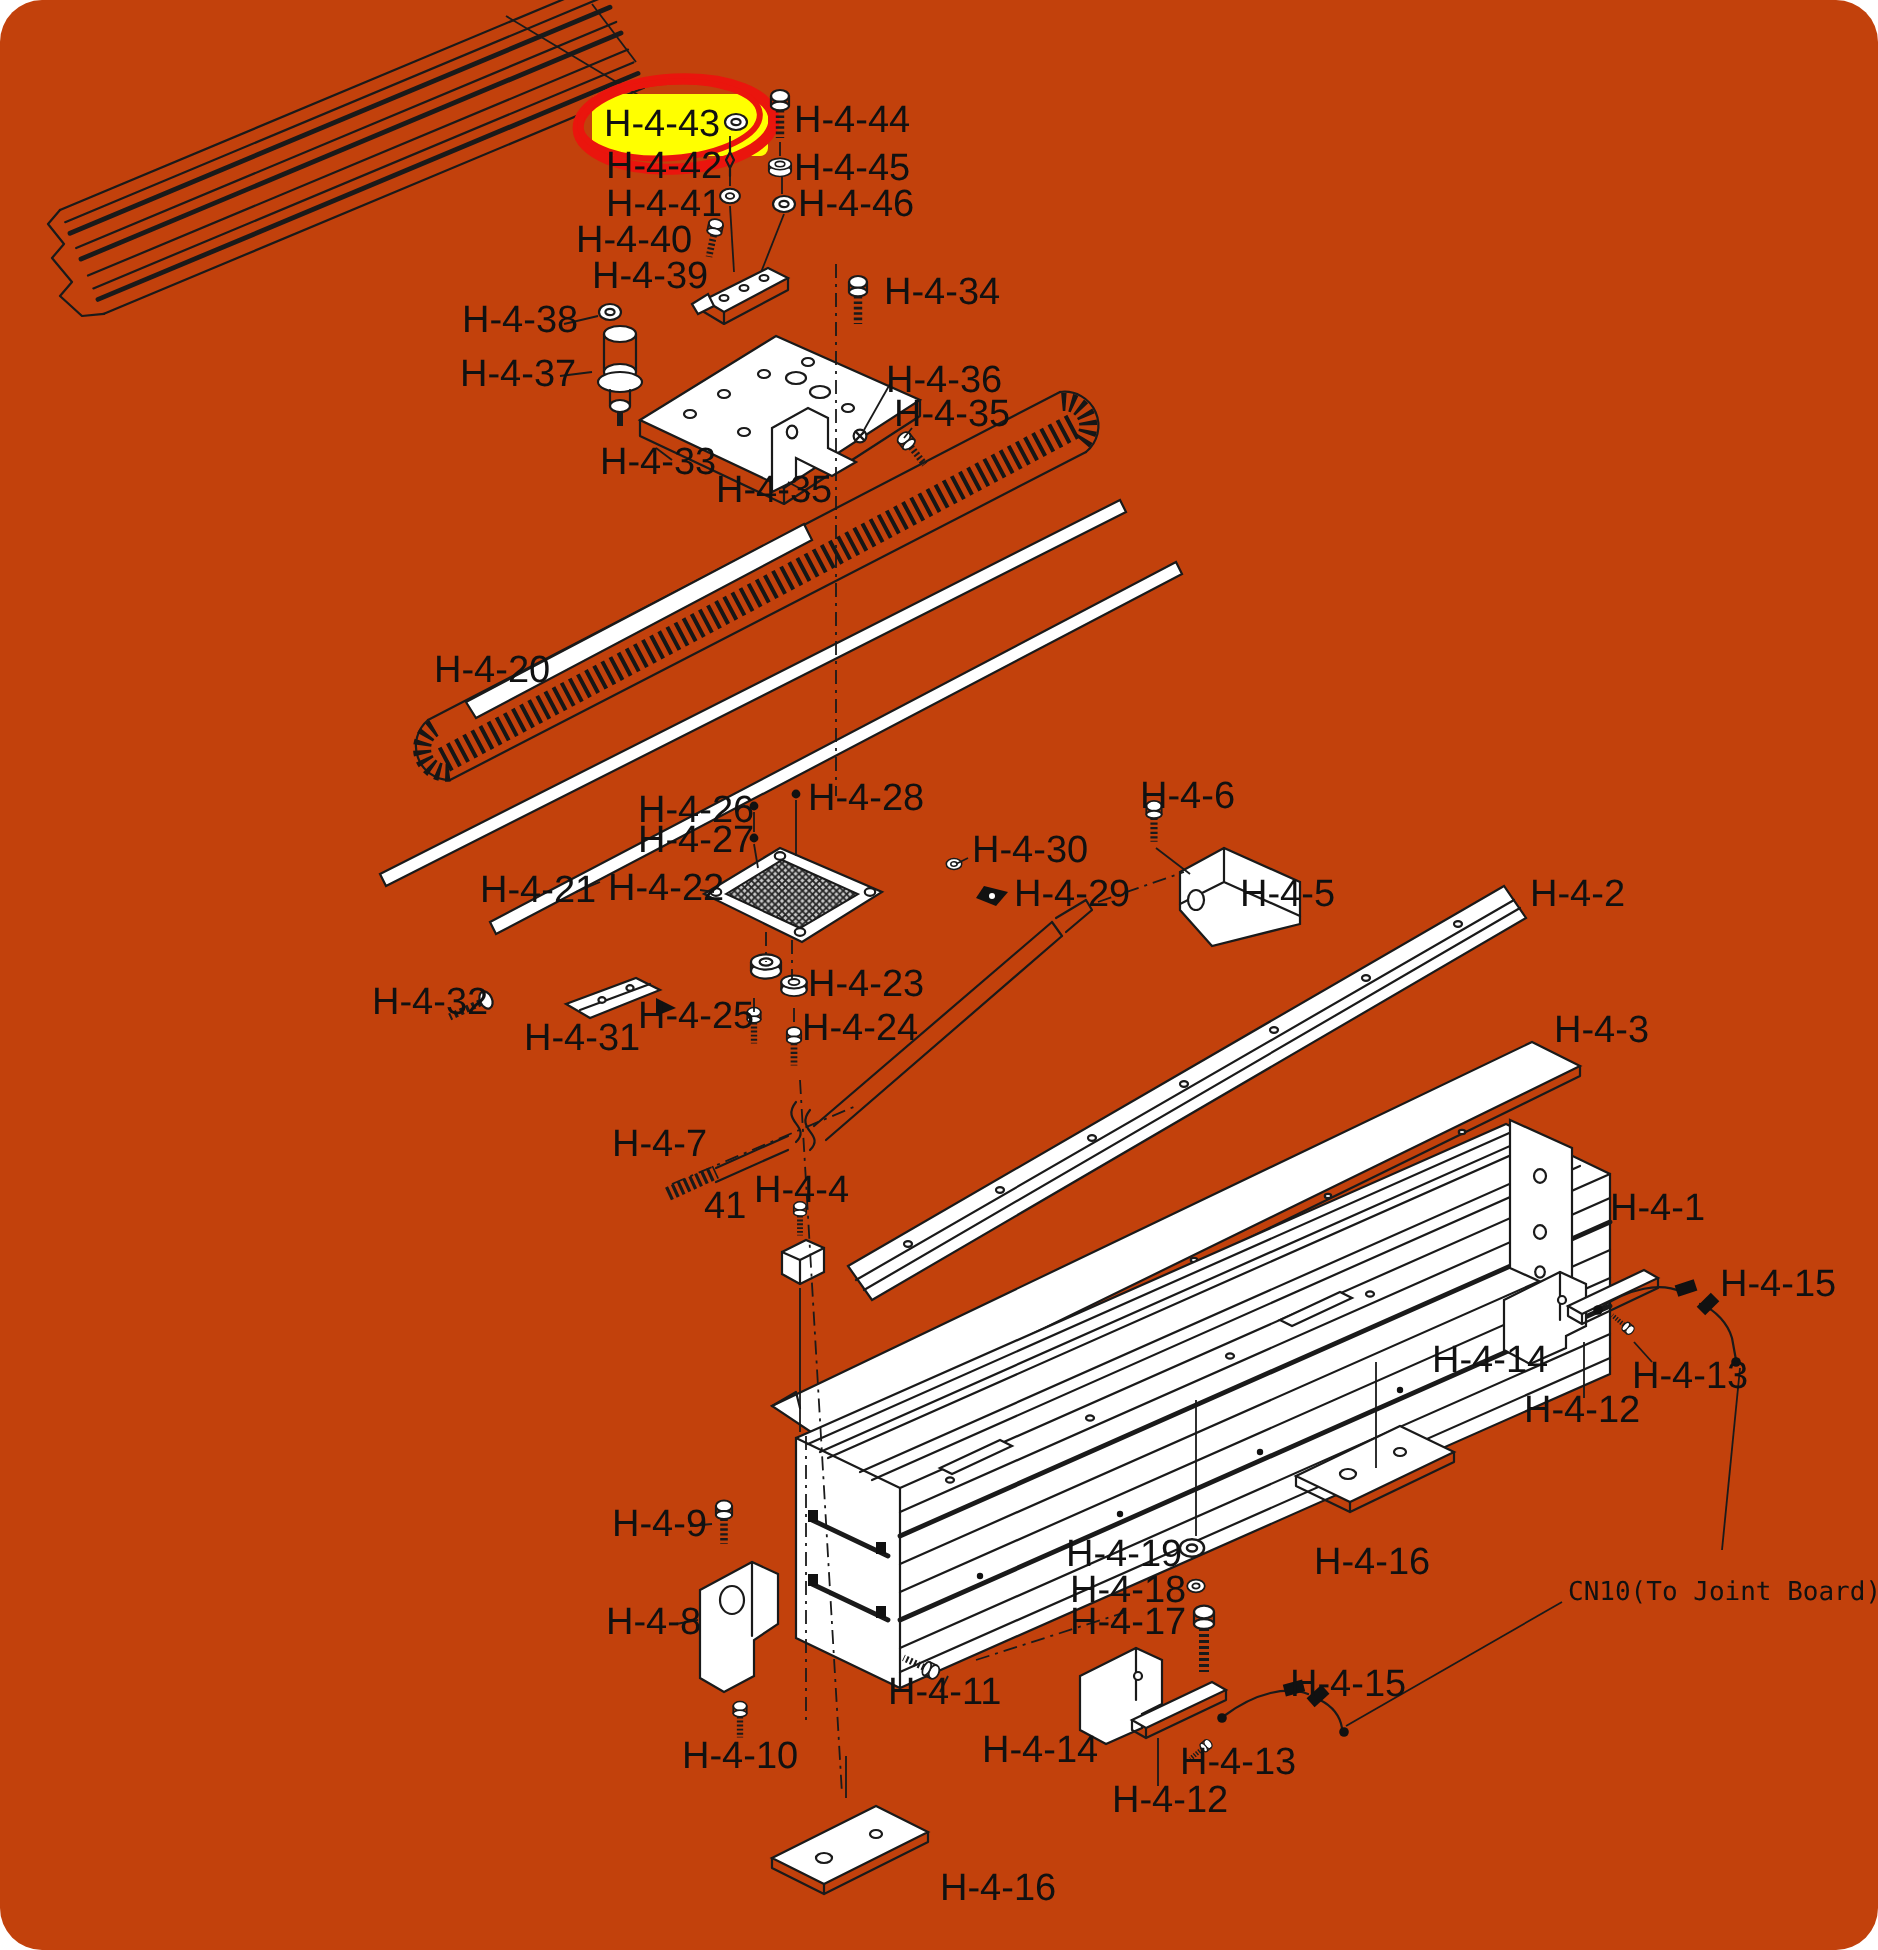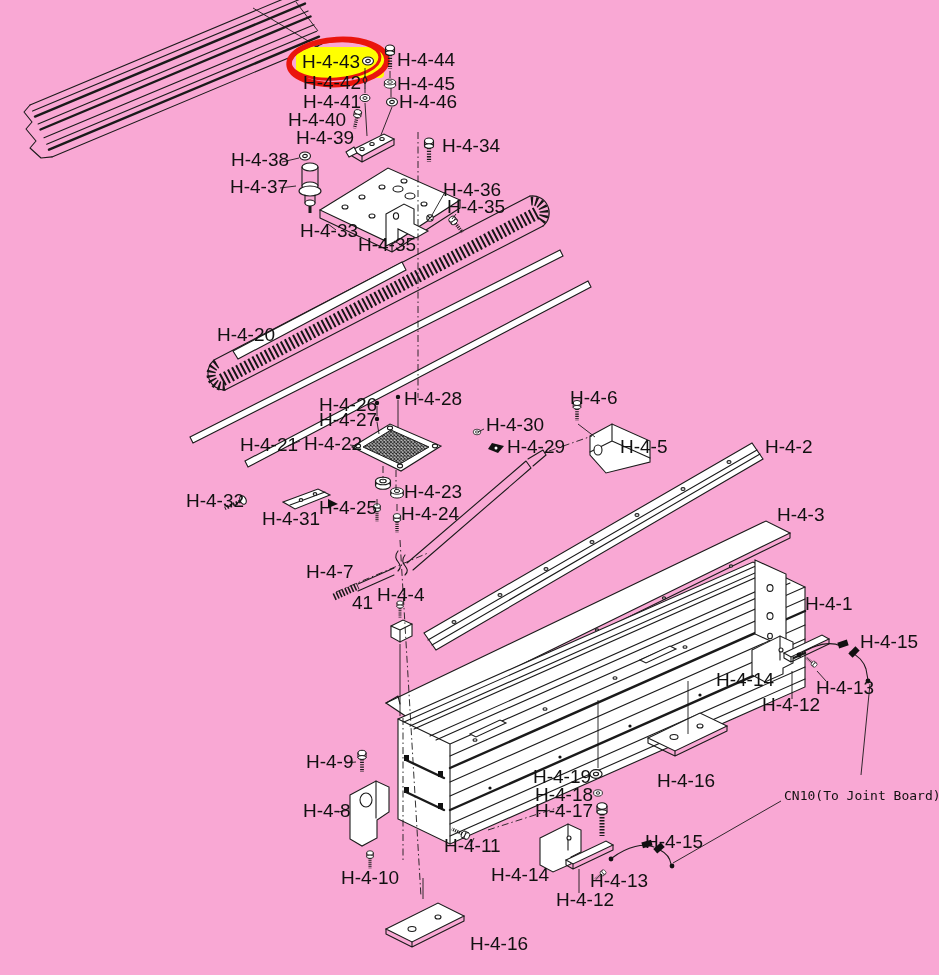--- a/index.html
+++ b/index.html
@@ -1,17 +1,17 @@
 <!DOCTYPE html>
 <html><head>
 <meta charset="utf-8">
 <style>
   html,body{margin:0;padding:0;background:#fff;}
-  .page{position:relative;width:939px;height:975px;background:#f9a8d4;overflow:hidden;
-        font-family:"Liberation Sans",sans-serif;}
+  .page{position:relative;width:939px;height:975px;background:#c2410c;overflow:hidden;
+        font-family:"Liberation Sans",sans-serif;border-radius:21px;}
   svg{position:absolute;left:0;top:0;}
   .ln{stroke:#1a1a1a;stroke-width:1.1;fill:none;stroke-linecap:round;stroke-linejoin:round;}
   .ln2{stroke:#1a1a1a;stroke-width:2.4;fill:none;stroke-linecap:round;}
   .fw{fill:#ffffff;stroke:#1a1a1a;stroke-width:1.1;}
   .fb{fill:#111111;stroke:none;}
   .cl{stroke:#1a1a1a;stroke-width:0.9;fill:none;stroke-dasharray:7 3 1.5 3;}
   .ldr{stroke:#1a1a1a;stroke-width:0.9;fill:none;}
   .lbl{font-family:"Liberation Sans",sans-serif;font-size:19px;fill:#111;}
   .mono{font-family:"DejaVu Sans Mono",monospace;font-size:13px;fill:#111;}
 </style>

